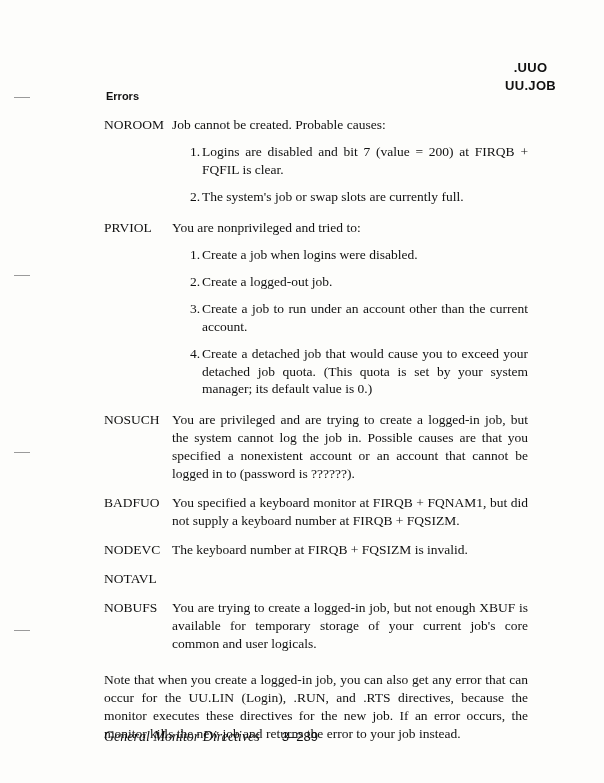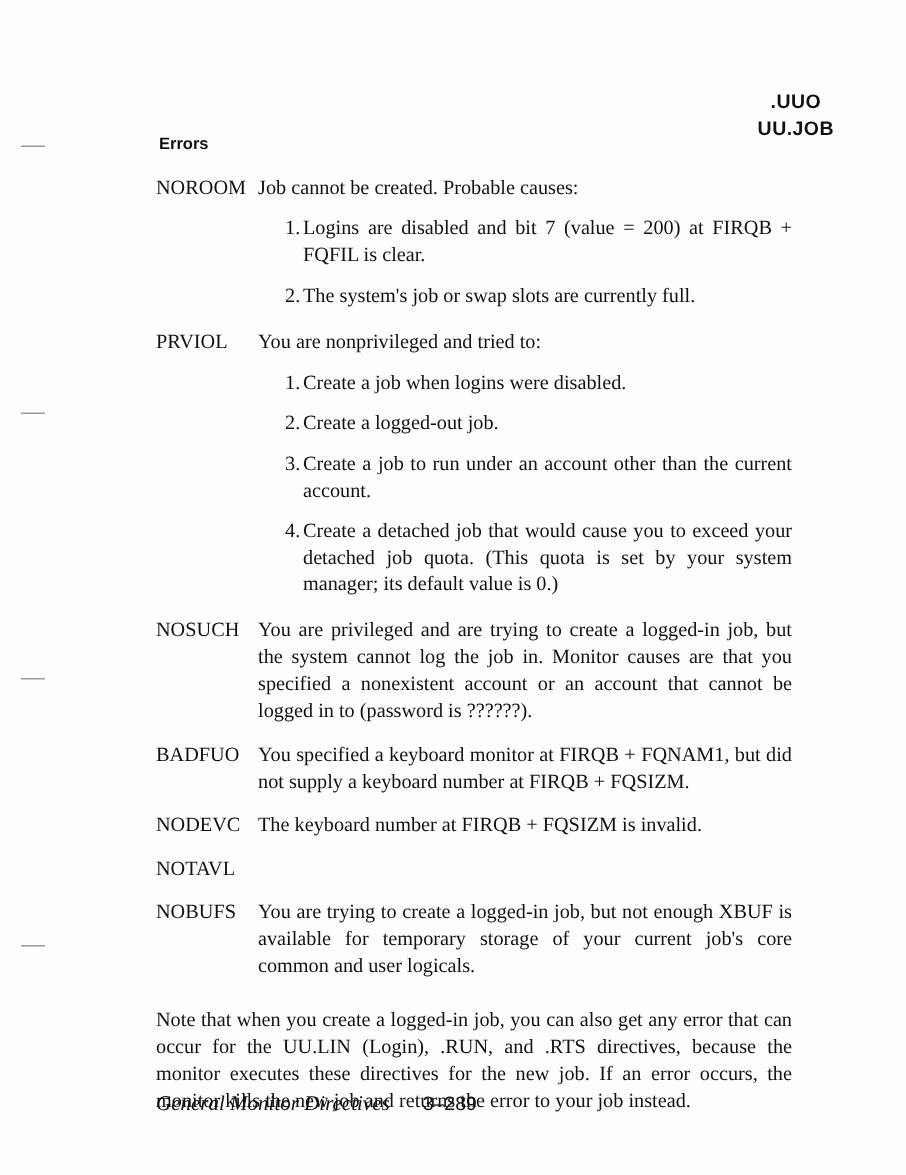--- a/index.html
+++ b/index.html
@@ -198,21 +198,21 @@
             <span class="num">4.</span>
             <span class="txt">Create a detached job that would cause you to exceed your detached job quota. (This quota is set by your system manager; its default value is 0.)</span>
           </li>
         </ol>
       </div>
     </div>
 
     <div class="entry">
       <div class="label">NOSUCH</div>
       <div class="body">
-        <p>You are privileged and are trying to create a logged-in job, but the system cannot log the job in. Monitor causes are that you specified a nonexistent account or an account that cannot be logged in to (password is ??????).</p>
+        <p>You are privileged and are trying to create a logged-in job, but the system cannot log the job in. Possible causes are that you specified a nonexistent account or an account that cannot be logged in to (password is ??????).</p>
       </div>
     </div>
 
     <div class="entry">
       <div class="label">BADFUO</div>
       <div class="body">
         <p>You specified a keyboard monitor at FIRQB + FQNAM1, but did not supply a keyboard number at FIRQB + FQSIZM.</p>
       </div>
     </div>
 

